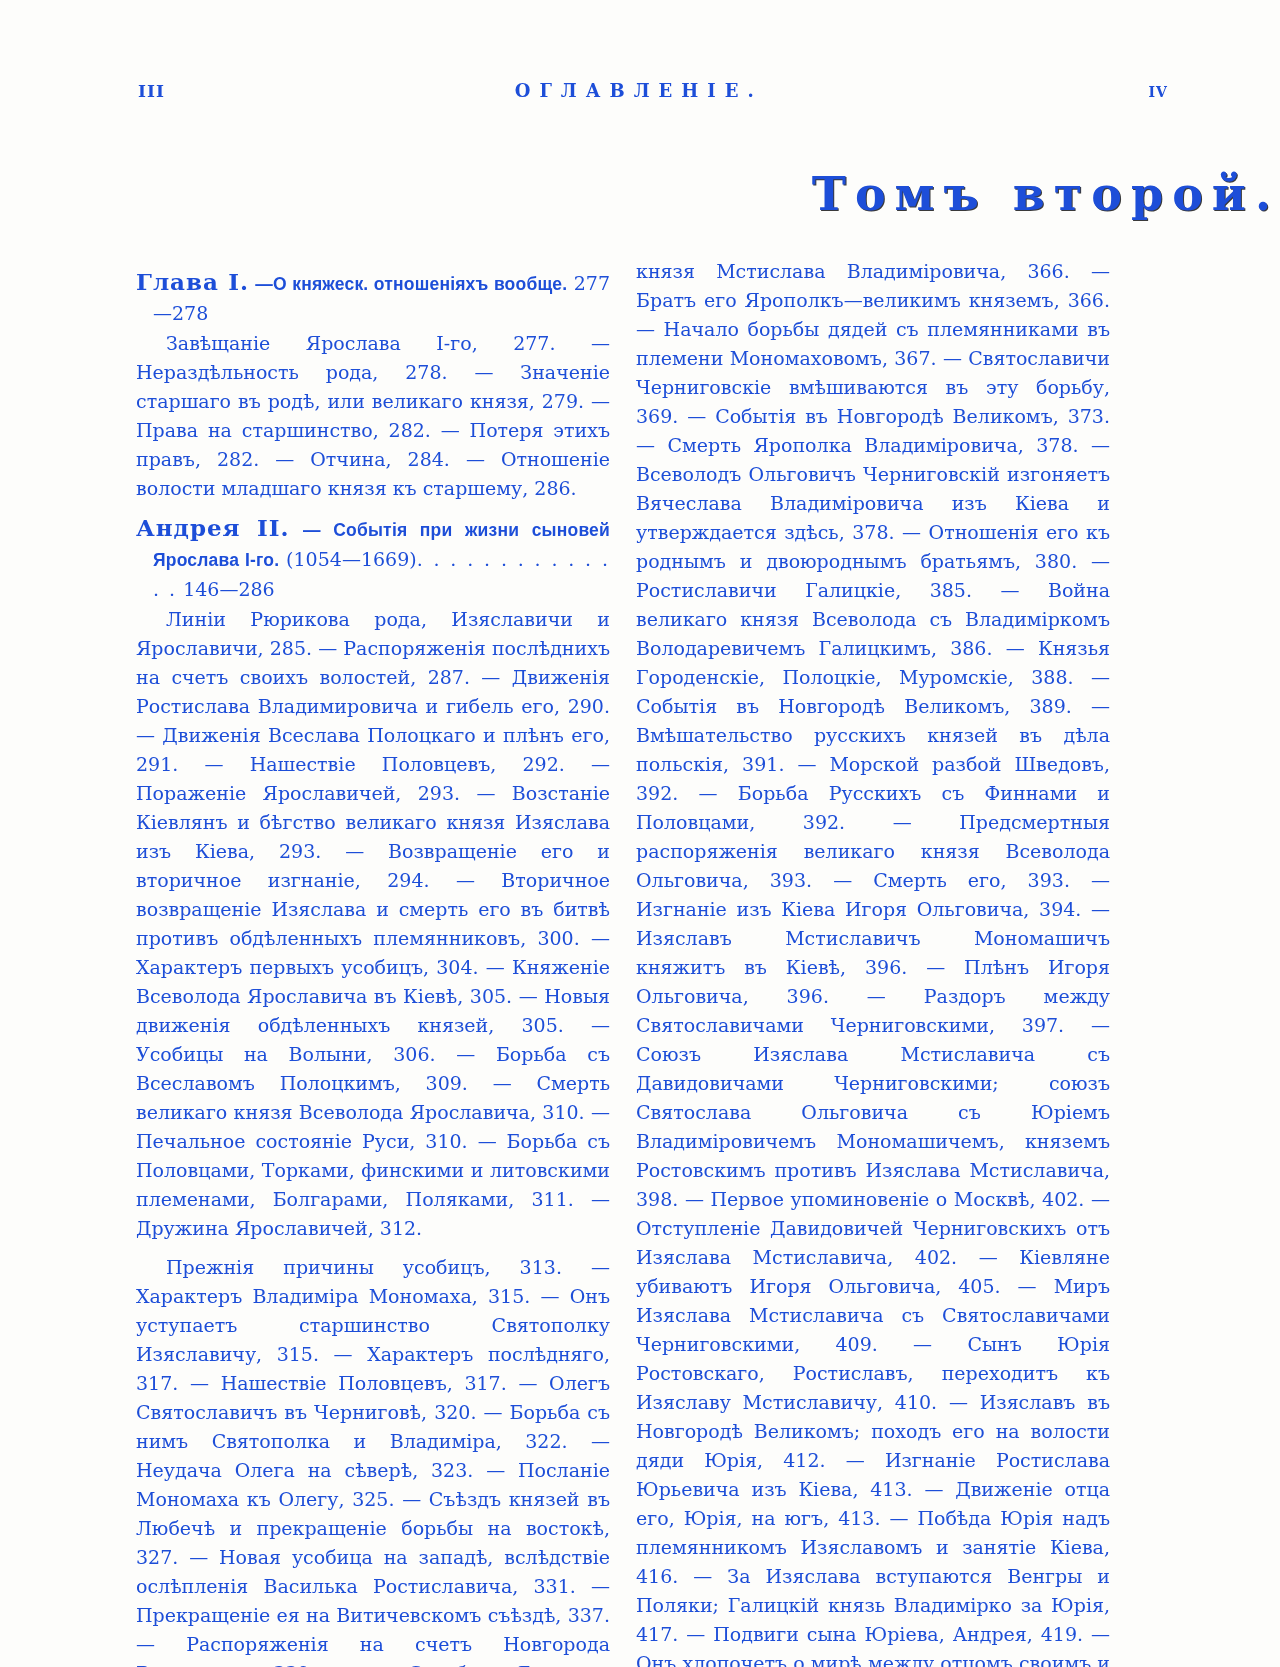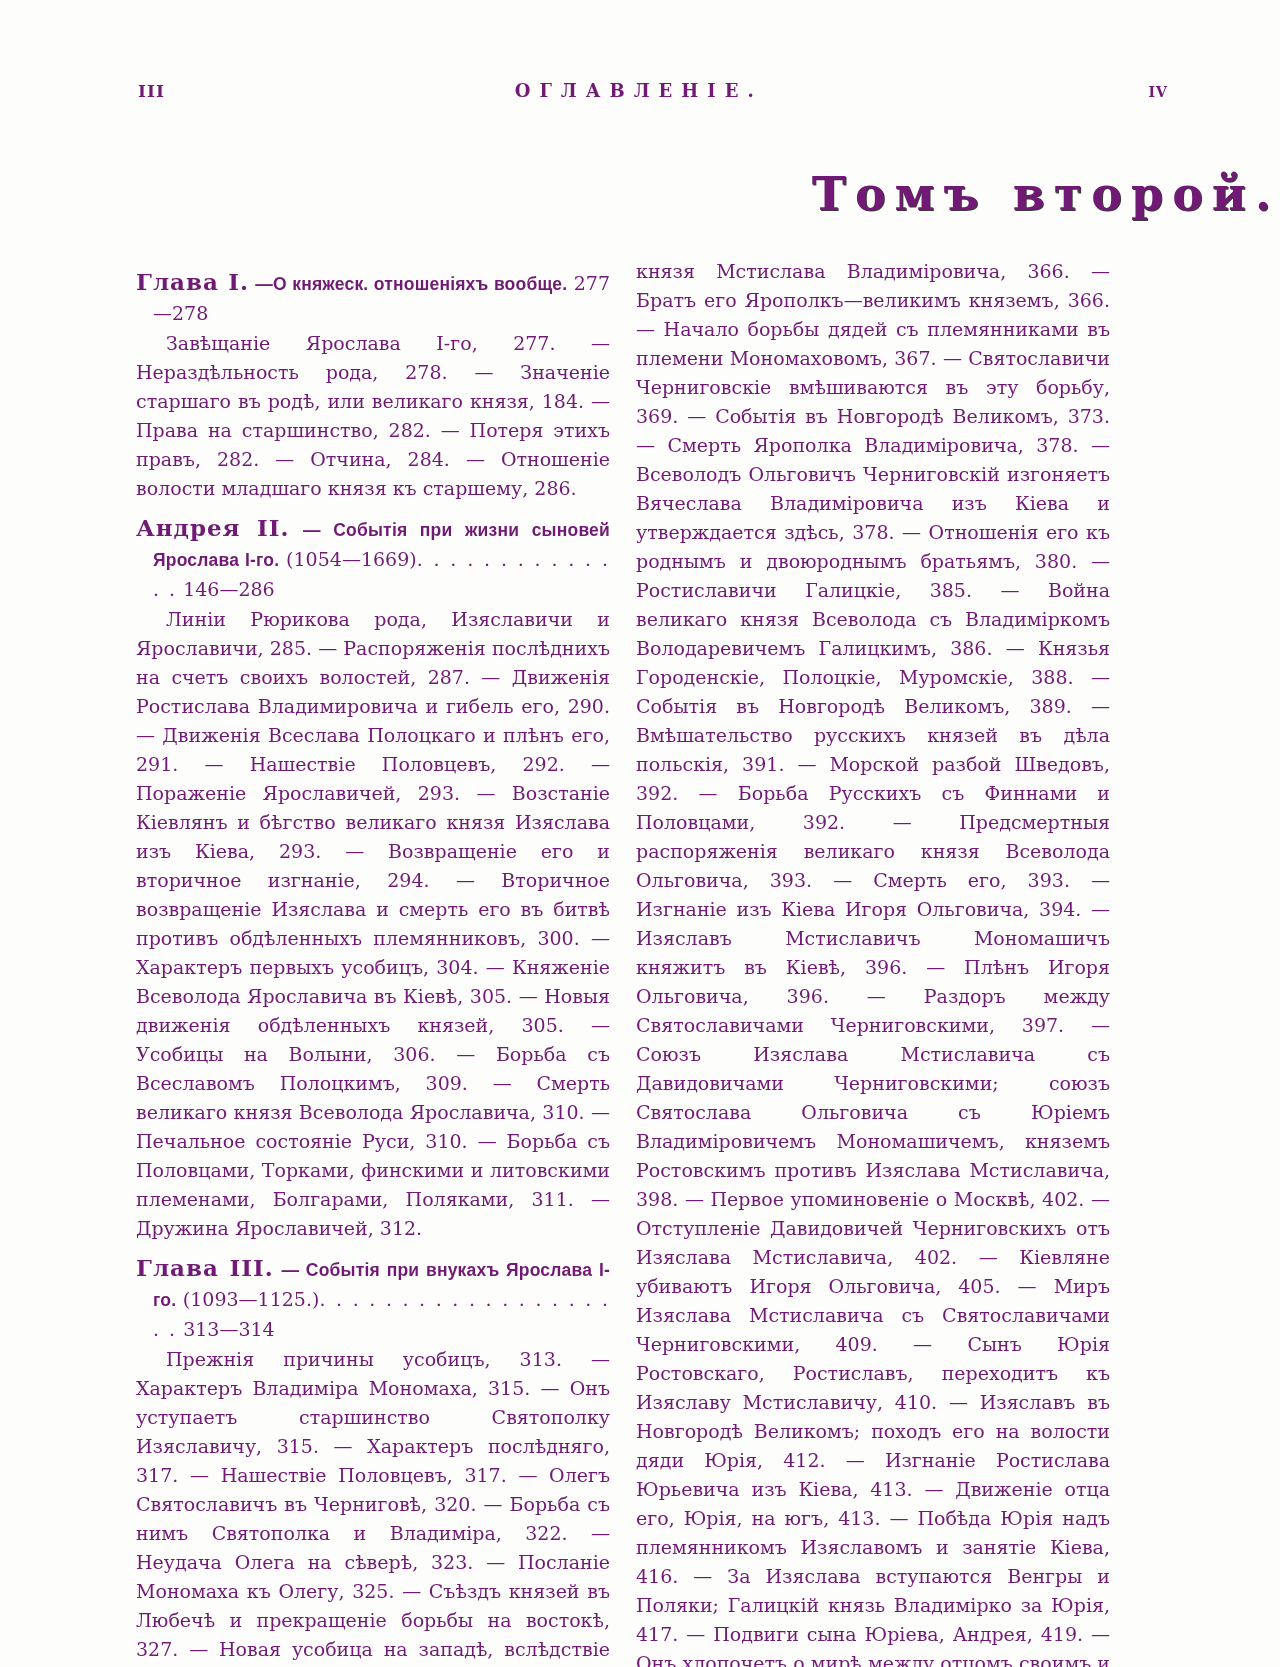--- a/index.html
+++ b/index.html
@@ -1,17 +1,17 @@
 <!DOCTYPE html>
 <html lang="ru"><head>
 <meta charset="utf-8">
 <style>
   html,body{margin:0;padding:0;background:#d8d6d2;}
   .page{
-    width:1280px;height:1667px;margin:0 auto;background:#fdfdfb;color:#701a75;
+    width:1280px;height:1667px;margin:0 auto;background:#fdfdfb;color:#1d4ed8;
     position:relative;overflow:hidden;
     font-family:"DejaVu Serif", serif;
   }
   .running-header{
     display:flex;justify-content:space-between;align-items:baseline;
     padding:80px 112px 0 138px;
   }
   .folio{font-weight:700;font-size:17px;letter-spacing:1px;}
   .folio.right{font-size:14px;text-align:right;}
   .header-title{
@@ -68,40 +68,34 @@
 
     <div class="col">
 
       <div class="chapter">
         <div class="chapter-heading">
           <span class="ch-label">Глава I.</span>
           <span class="ch-desc">—О княжеск. отношеніяхъ вообще.</span>
           <span class="ch-dates"></span><span class="ch-leaders"></span>
           <span class="ch-pages">277—278</span>
         </div>
-        <p class="chapter-body">Завѣщаніе Ярослава I-го, 277. — Нераздѣльность рода, 278. — Значеніе старшаго въ родѣ, или великаго князя, 184. — Права на старшинство, 282. — Потеря этихъ правъ, 282. — Отчина, 284. — Отношеніе волости младшаго князя къ старшему, 286.</p>
+        <p class="chapter-body">Завѣщаніе Ярослава I-го, 277. — Нераздѣльность рода, 278. — Значеніе старшаго въ родѣ, или великаго князя, 279. — Права на старшинство, 282. — Потеря этихъ правъ, 282. — Отчина, 284. — Отношеніе волости младшаго князя къ старшему, 286.</p>
       </div>
 
       <div class="chapter">
         <div class="chapter-heading">
           <span class="ch-label">Андрея II.</span>
           <span class="ch-desc">— Событія при жизни сыновей Ярослава I-го.</span>
           <span class="ch-dates">(1054—1669)</span><span class="ch-leaders">. . . . . . . . . . . . . .</span>
           <span class="ch-pages">146—286</span>
         </div>
         <p class="chapter-body">Линіи Рюрикова рода, Изяславичи и Ярославичи, 285. — Распоряженія послѣднихъ на счетъ своихъ волостей, 287. — Движенія Ростислава Владимировича и гибель его, 290. — Движенія Всеслава Полоцкаго и плѣнъ его, 291. — Нашествіе Половцевъ, 292. — Пораженіе Ярославичей, 293. — Возстаніе Кіевлянъ и бѣгство великаго князя Изяслава изъ Кіева, 293. — Возвращеніе его и вторичное изгнаніе, 294. — Вторичное возвращеніе Изяслава и смерть его въ битвѣ противъ обдѣленныхъ племянниковъ, 300. — Характеръ первыхъ усобицъ, 304. — Княженіе Всеволода Ярославича въ Кіевѣ, 305. — Новыя движенія обдѣленныхъ князей, 305. — Усобицы на Волыни, 306. — Борьба съ Всеславомъ Полоцкимъ, 309. — Смерть великаго князя Всеволода Ярославича, 310. — Печальное состояніе Руси, 310. — Борьба съ Половцами, Торками, финскими и литовскими племенами, Болгарами, Поляками, 311. — Дружина Ярославичей, 312.</p>
       </div>
 
       <div class="chapter">
-        <div class="chapter-heading">
-          <span class="ch-label">Глава III.</span>
-          <span class="ch-desc">— Событія при внукахъ Ярослава I-го.</span>
-          <span class="ch-dates">(1093—1125.)</span><span class="ch-leaders">. . . . . . . . . . . . . . . . . . . .</span>
-          <span class="ch-pages">313—314</span>
-        </div>
         <p class="chapter-body">Прежнія причины усобицъ, 313. — Характеръ Владиміра Мономаха, 315. — Онъ уступаетъ старшинство Святополку Изяславичу, 315. — Характеръ послѣдняго, 317. — Нашествіе Половцевъ, 317. — Олегъ Святославичъ въ Черниговѣ, 320. — Борьба съ нимъ Святополка и Владиміра, 322. — Неудача Олега на сѣверѣ, 323. — Посланіе Мономаха къ Олегу, 325. — Съѣздъ князей въ Любечѣ и прекращеніе борьбы на востокѣ, 327. — Новая усобица на западѣ, вслѣдствіе ослѣпленія Василька Ростиславича, 331. — Прекращеніе ея на Витичевскомъ съѣздѣ, 337. — Распоряженія на счетъ Новгорода Великаго, 339. — Судьба Ярослава Ярополковича, племянника великаго князя, 340. — Событія въ Полоцкомъ княжествѣ, 341. — Войны съ Половцами, 341. — Борьба съ другими сосѣдними варварами, 346. — Связь съ Венгріею, 347. — Смерть великаго князя Святополка, 347. — Кіевляне избираютъ Мономаха въ князья себѣ, 349. — Война съ Минскимъ княземъ Глѣбомъ и съ Волынскимъ Ярославомъ, 350. — Отношеніе къ Грекамъ и Половцамъ, 355. — Смерть Мономаха, 357. — Дружина при внукахъ Ярослава I-го, 358.</p>
       </div>
 
     </div>
 
     <div class="col">
       <p class="chapter-body continuation">князя Мстислава Владиміровича, 366. — Братъ его Ярополкъ—великимъ княземъ, 366. — Начало борьбы дядей съ племянниками въ племени Мономаховомъ, 367. — Святославичи Черниговскіе вмѣшиваются въ эту борьбу, 369. — Событія въ Новгородѣ Великомъ, 373. — Смерть Ярополка Владиміровича, 378. — Всеволодъ Ольговичъ Черниговскій изгоняетъ Вячеслава Владиміровича изъ Кіева и утверждается здѣсь, 378. — Отношенія его къ роднымъ и двоюроднымъ братьямъ, 380. — Ростиславичи Галицкіе, 385. — Война великаго князя Всеволода съ Владиміркомъ Володаревичемъ Галицкимъ, 386. — Князья Городенскіе, Полоцкіе, Муромскіе, 388. — Событія въ Новгородѣ Великомъ, 389. — Вмѣшательство русскихъ князей въ дѣла польскія, 391. — Морской разбой Шведовъ, 392. — Борьба Русскихъ съ Финнами и Половцами, 392. — Предсмертныя распоряженія великаго князя Всеволода Ольговича, 393. — Смерть его, 393. — Изгнаніе изъ Кіева Игоря Ольговича, 394. — Изяславъ Мстиславичъ Мономашичъ княжитъ въ Кіевѣ, 396. — Плѣнъ Игоря Ольговича, 396. — Раздоръ между Святославичами Черниговскими, 397. — Союзъ Изяслава Мстиславича съ Давидовичами Черниговскими; союзъ Святослава Ольговича съ Юріемъ Владиміровичемъ Мономашичемъ, княземъ Ростовскимъ противъ Изяслава Мстиславича, 398. — Первое упоминовеніе о Москвѣ, 402. — Отступленіе Давидовичей Черниговскихъ отъ Изяслава Мстиславича, 402. — Кіевляне убиваютъ Игоря Ольговича, 405. — Миръ Изяслава Мстиславича съ Святославичами Черниговскими, 409. — Сынъ Юрія Ростовскаго, Ростиславъ, переходитъ къ Изяславу Мстиславичу, 410. — Изяславъ въ Новгородѣ Великомъ; походъ его на волости дяди Юрія, 412. — Изгнаніе Ростислава Юрьевича изъ Кіева, 413. — Движеніе отца его, Юрія, на югъ, 413. — Побѣда Юрія надъ племянникомъ Изяславомъ и занятіе Кіева, 416. — За Изяслава вступаются Венгры и Поляки; Галицкій князь Владимірко за Юрія, 417. — Подвиги сына Юріева, Андрея, 419. — Онъ хлопочетъ о мирѣ между отцомъ своимъ и Изяславомъ Мстиславичемъ, 420. — Непродолжительность мира, 420. — Изяславъ изгоняетъ Юрія изъ Кіева, но долженъ уступить старшинство другому дядѣ, Вячеславу, 421. — Война Изяслава съ Владиміркомъ Галицкимъ, 422. — Юрій изгоняетъ Вячеслава и Изяслава изъ Кіева, 423. — Изяславъ съ Венграми опять изгоняетъ Юрія изъ Кіева и опять отдаетъ старшинство Вячеславу, подъ именемъ котораго княжитъ въ Кіевѣ, 424. — Продолженіе борьбы Изяслава съ Юріемъ, 429. — Битва на рѣкѣ Рутѣ и пораженіе Юрія, который принужденъ оставить югъ, 433. — Два другихъ неудачныхъ похода его на югъ, 437. — Война Изяслава Мстиславича въ союзѣ съ Венгерскимъ королемъ противъ Владимірка Галицкаго, 439. — Клятвопреступленіе и смерть Владимірка, 442. — Война Изяслава съ сыномъ Владимірковымъ, Ярославомъ, 444. — Смерть Изяслава, его характеръ, 444. — Вячеславъ вызываетъ къ себѣ въ Кіевъ брата Изяслава, Ростислава, изъ Смоленска, 446. — Смерть Вячеслава, 447. — Ростиславъ уступаетъ Кіевъ Изяславу Давидовичу Чирниговскому, 447. — Юрій</p>
     </div>
 
   </div>

